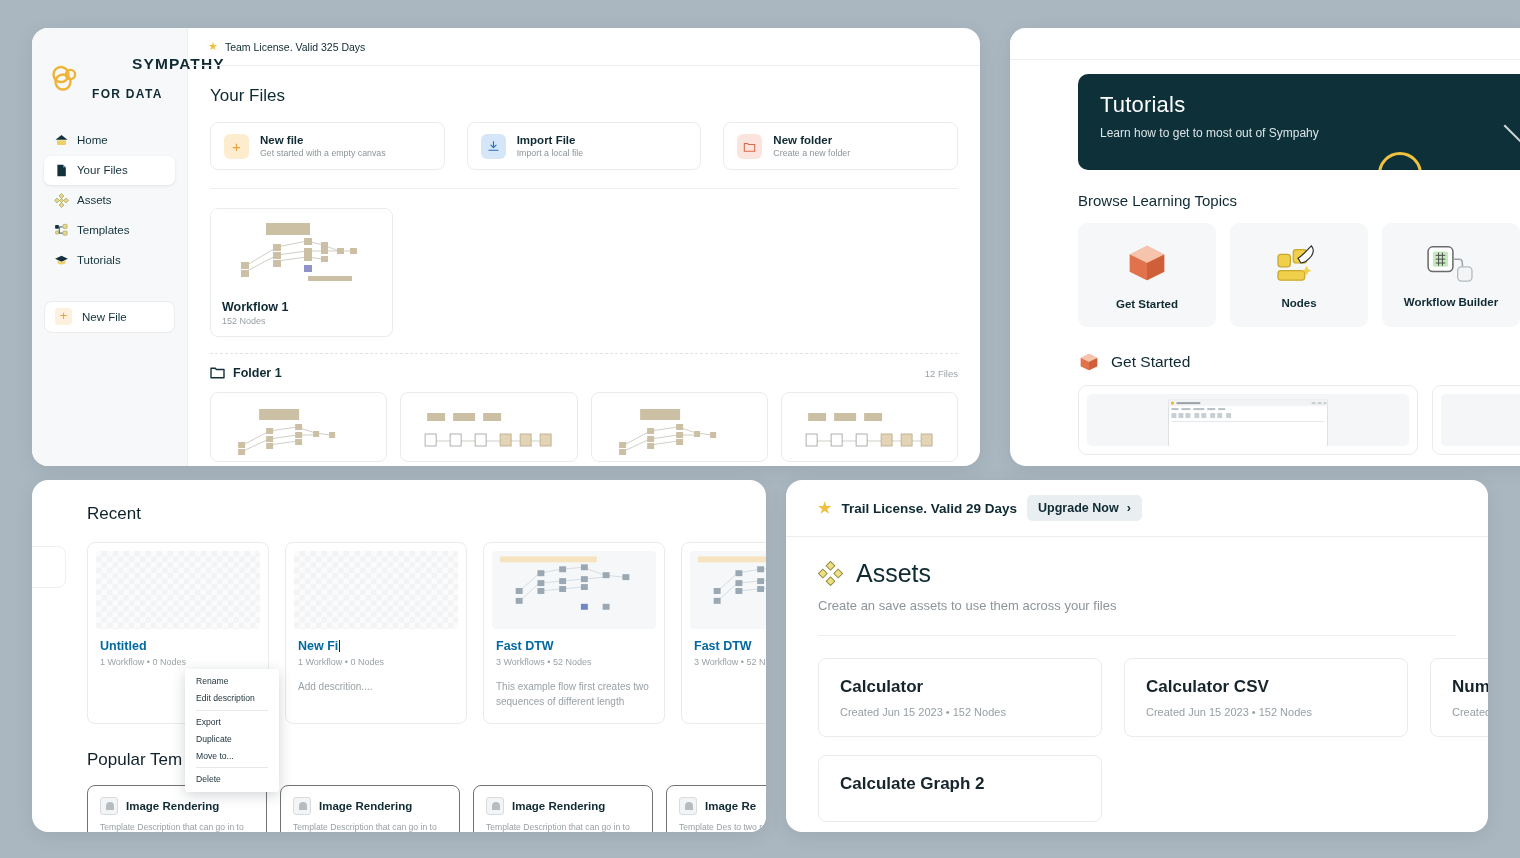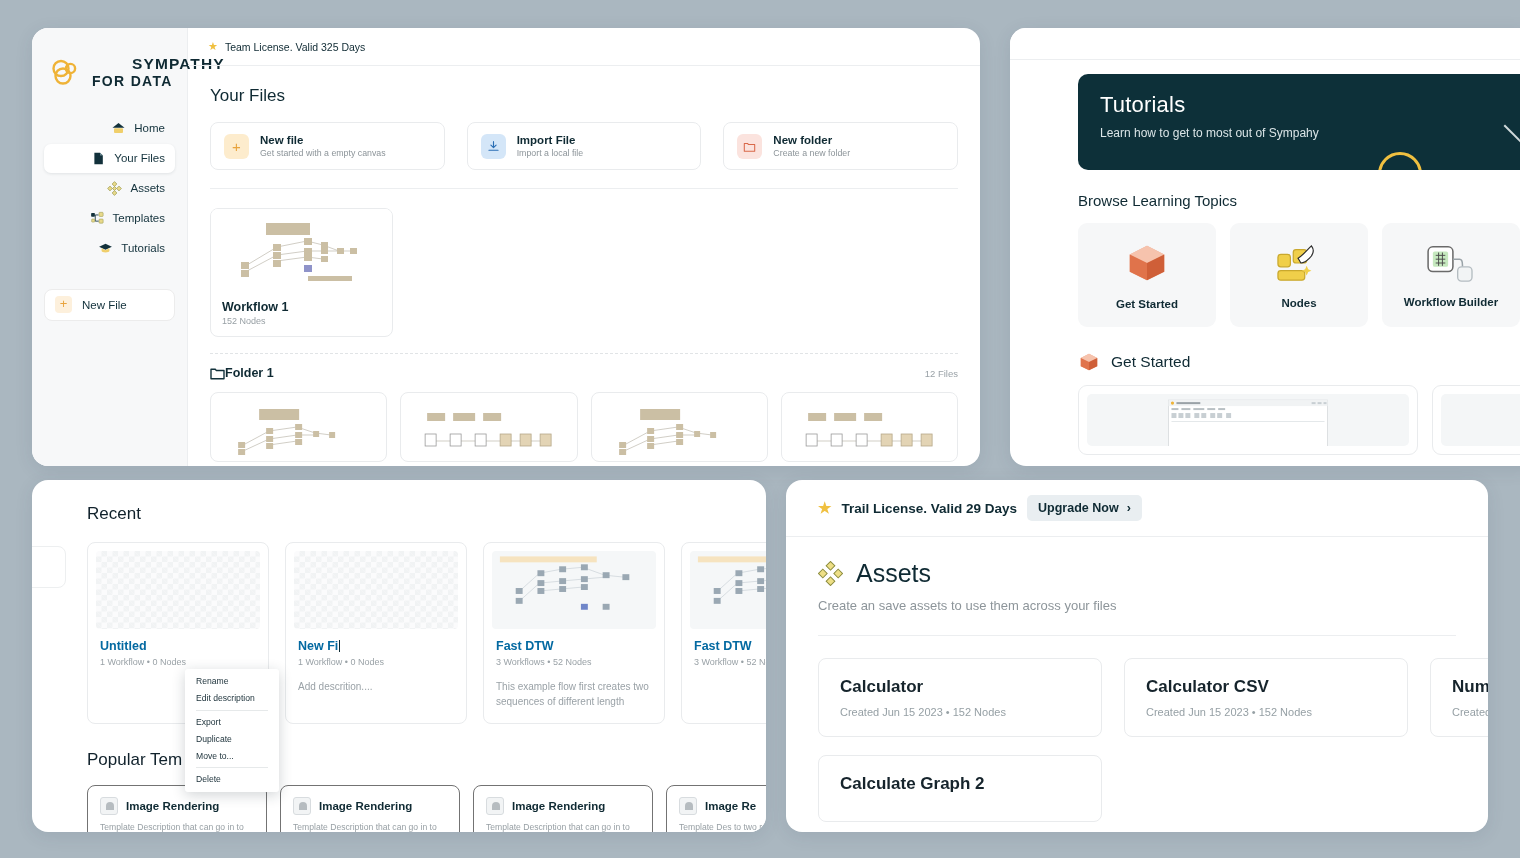--- a/index.html
+++ b/index.html
@@ -23,26 +23,26 @@
   
   #panel-files { left: 32px; top: 28px; width: 948px; height: 438px; display: flex; }
   .sidebar {
     width: 156px; flex: 0 0 156px; background: #f7f8f9;
     border-right: 1px solid #eceef0; padding: 22px 12px 0 12px;
   }
   .logo-wrap { display: flex; align-items: center; gap: 8px; padding: 6px 4px 26px 6px; }
   .logo-mark { width: 34px; height: 30px; flex: 0 0 34px; }
   .logo-text { line-height: 1; }
   .logo-title { font-size: 15.5px; font-weight: 700; letter-spacing: 1.1px; color: #0f2a33; margin-left: 40px; }
-  .logo-sub { font-size: 14px; font-weight: 600; letter-spacing: 1.3px; color: #0f2a33; margin-top: 2px; }
+  .logo-sub { font-size: 12px; font-weight: 600; letter-spacing: 1.3px; color: #0f2a33; margin-top: 16px; }
 
   .nav-item {
     display: flex; align-items: center; gap: 8px;
     height: 29px; padding: 0 10px; border-radius: 7px;
-    font-size: 11.5px; color: #12313b; cursor: pointer; margin-bottom: 1px; justify-content: flex-end;
+    font-size: 11.5px; color: #12313b; cursor: pointer; margin-bottom: 1px;
   }
   .nav-item.active { background: #ffffff; box-shadow: 0 1px 3px rgba(20,40,50,.10); }
   .nav-ico { width: 15px; height: 15px; flex: 0 0 15px; display: block; }
 
   .newfile-btn {
     margin-top: 26px; display: flex; align-items: center; gap: 10px;
     height: 32px; padding: 0 10px; background: #fff; border: 1px solid #ececec;
     border-radius: 8px; font-size: 11.5px; color: #12313b; cursor: pointer;
   }
   .plus-chip {
@@ -77,21 +77,21 @@
     width: 183px; border: 1px solid #e9ebed; border-radius: 8px; overflow: hidden;
     margin-top: 19px; background: #fff; cursor: pointer;
   }
   .wf-thumb { height: 84px; background: #fff; position: relative; }
   .wf-meta { padding: 7px 11px 10px 11px; }
   .wf-name { font-size: 12.5px; font-weight: 700; color: #0f2a33; }
   .wf-sub { font-size: 9px; color: #98a0a5; margin-top: 2px; }
 
   .folder-block { margin-top: 16px; border-top: 1px dashed #e1e4e6; padding-top: 12px; }
   .folder-head { display: flex; align-items: center; justify-content: space-between; }
-  .folder-left { display: flex; align-items: center; gap: 0; }
+  .folder-left { display: flex; align-items: flex-start; gap: 8px; }
   .folder-name { font-size: 12.5px; font-weight: 700; color: #0f2a33; }
   .folder-count { font-size: 9.5px; color: #9aa2a7; }
   .folder-grid { display: flex; gap: 13px; margin-top: 12px; }
   .mini-card { flex: 1; height: 70px; border: 1px solid #e9ebed; border-radius: 8px; background: #fff; position: relative; overflow: hidden; }
 
   
   #panel-tutorials { left: 1010px; top: 28px; width: 530px; height: 438px; }
   .tut-topstub { height: 32px; border-bottom: 1px solid #eceef0; background: #fff; }
   .tut-body { padding: 14px 0 0 68px; }
   .tut-banner {

